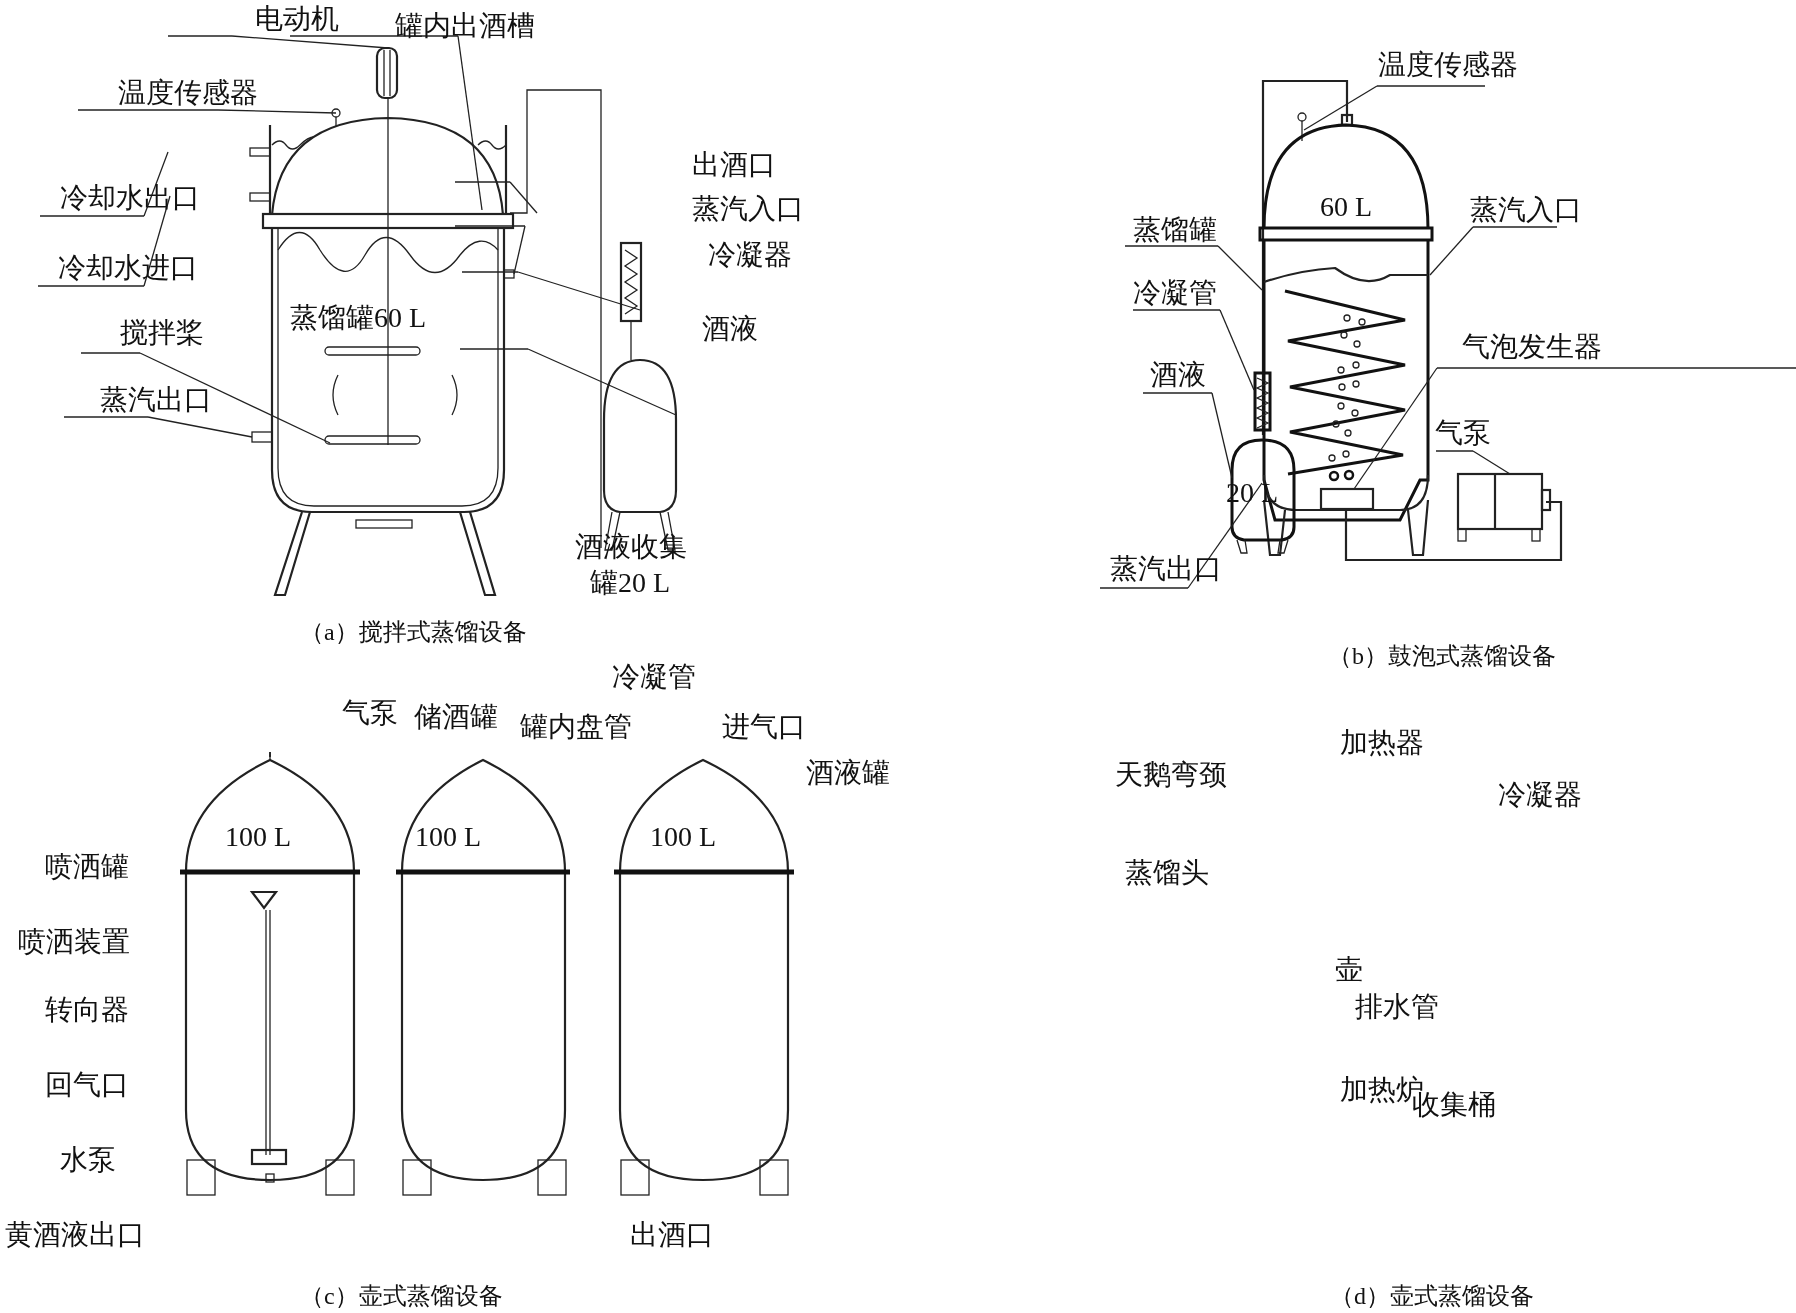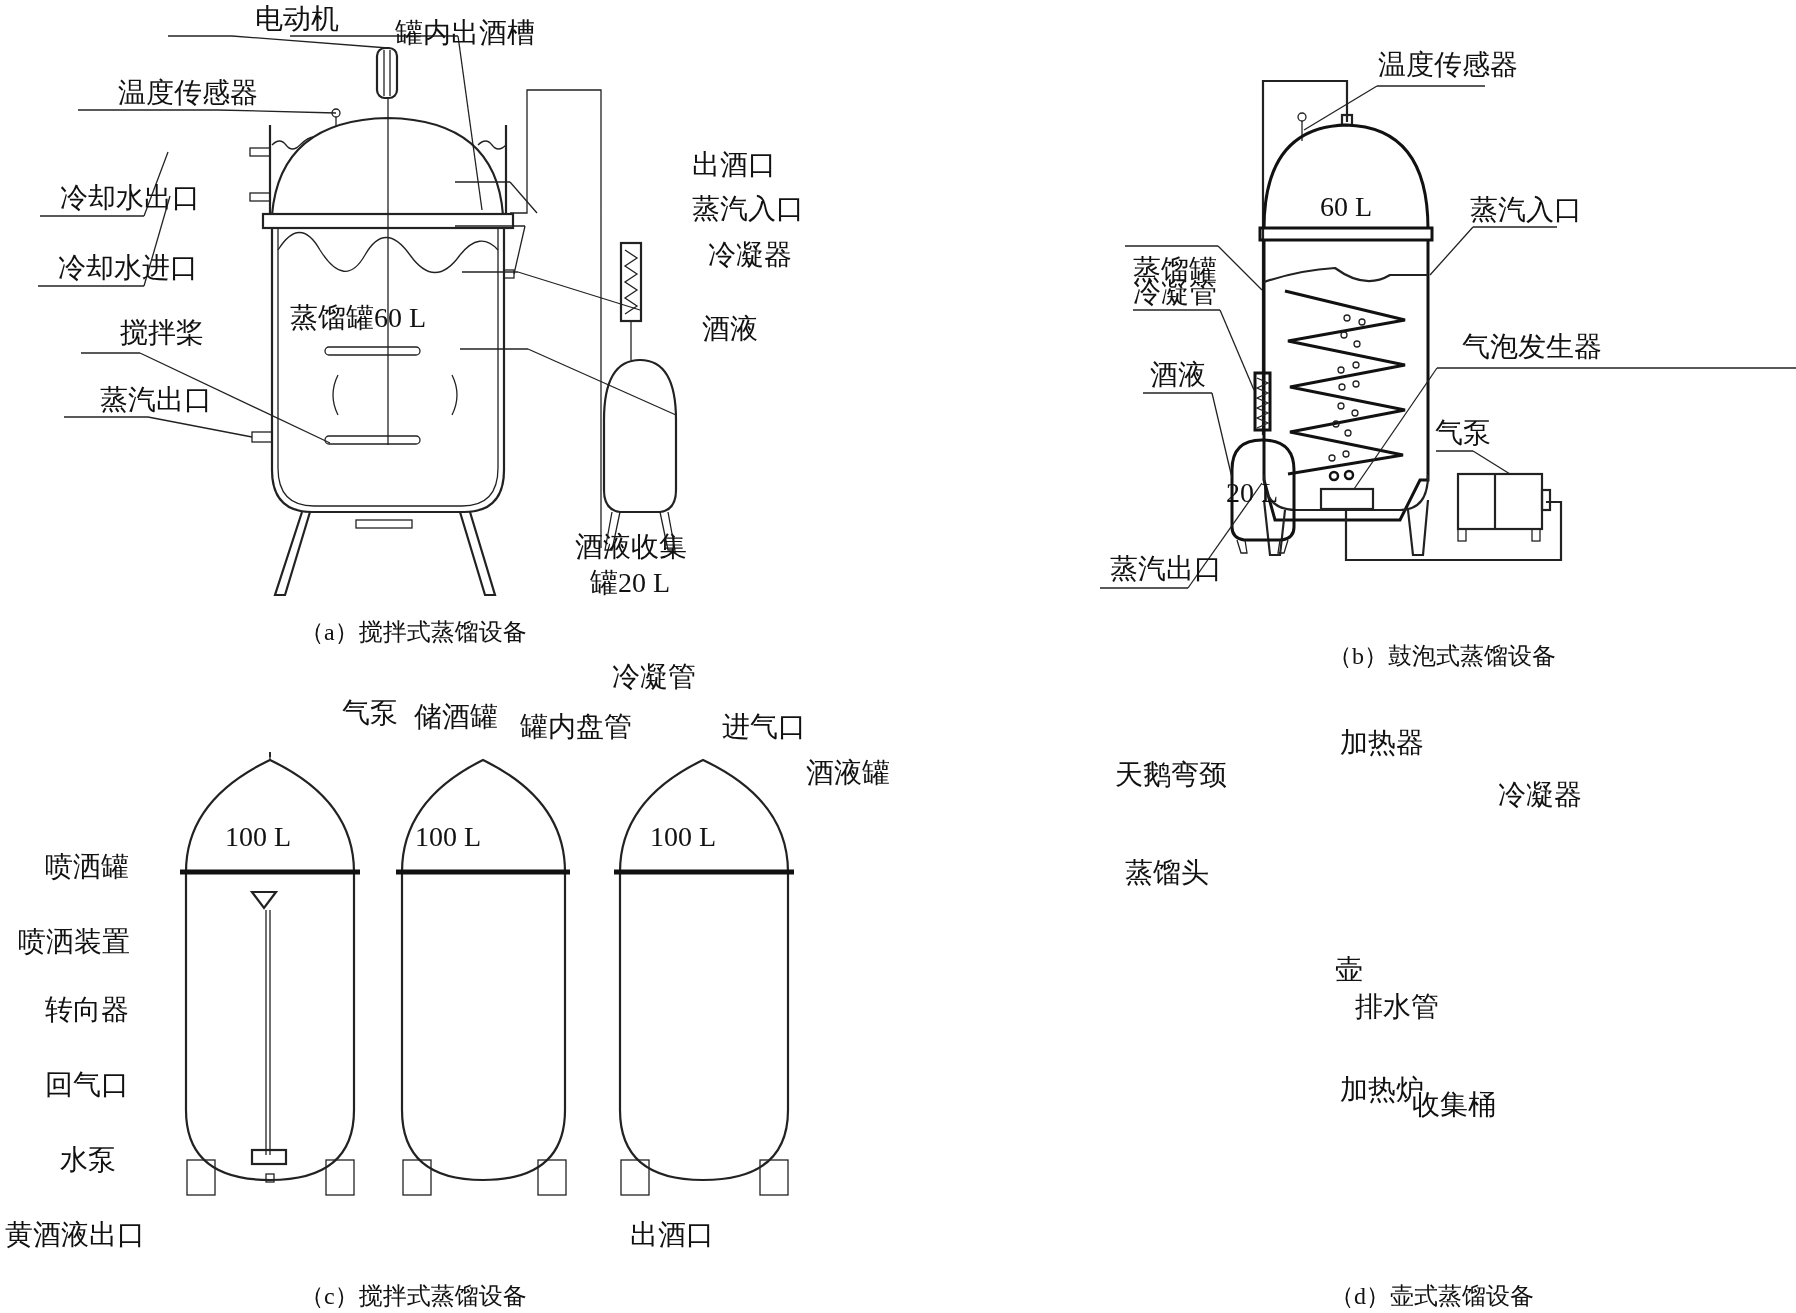--- a/index.html
+++ b/index.html
@@ -249,39 +249,39 @@
     <polyline class="t" points="270,757 270,757"></polyline>
     <polyline class="t" points="270,757 270,757"></polyline>
     <polyline class="t" points="270,757 270,757"></polyline>
     <polyline class="t" points="270,757 270,757"></polyline>
     <polyline class="t" points="270,757 270,757"></polyline>
     <polyline class="t" points="270,757 270,757"></polyline>
   </g>
 </svg>
 
 <div class="lbl" style="left:255px;top:4px;">电动机</div>
-<div class="lbl" style="left:395px;top:18px;">罐内出酒槽</div>
+<div class="lbl" style="left:395px;top:11px;">罐内出酒槽</div>
 <div class="lbl" style="left:118px;top:78px;">温度传感器</div>
 <div class="lbl" style="left:60px;top:183px;">冷却水出口</div>
 <div class="lbl" style="left:58px;top:253px;">冷却水进口</div>
 <div class="lbl" style="left:692px;top:150px;">出酒口</div>
 <div class="lbl" style="left:692px;top:194px;">蒸汽入口</div>
 <div class="lbl" style="left:708px;top:240px;">冷凝器</div>
 <div class="lbl" style="left:290px;top:303px;">蒸馏罐60 L</div>
 <div class="lbl" style="left:120px;top:318px;">搅拌桨</div>
 <div class="lbl" style="left:702px;top:314px;">酒液</div>
 <div class="lbl" style="left:100px;top:385px;">蒸汽出口</div>
 <div class="lbl" style="left:575px;top:532px;">酒液收集</div>
 <div class="lbl" style="left:590px;top:568px;">罐20 L</div>
 <div class="cap" style="left:300px;top:616px;">（a）搅拌式蒸馏设备</div>
 
 <div class="lbl" style="left:1378px;top:50px;">温度传感器</div>
 <div class="vol" style="left:1320px;top:192px;">60 L</div>
 <div class="lbl" style="left:1470px;top:195px;">蒸汽入口</div>
-<div class="lbl" style="left:1133px;top:215px;margin-top:40px;">蒸馏罐</div>
+<div class="lbl" style="left:1133px;top:215px;">蒸馏罐</div>
 <div class="lbl" style="left:1133px;top:278px;">冷凝管</div>
 <div class="lbl" style="left:1150px;top:360px;">酒液</div>
 <div class="lbl" style="left:1462px;top:332px;">气泡发生器</div>
 <div class="lbl" style="left:1435px;top:418px;">气泵</div>
 <div class="vol" style="left:1226px;top:478px;">20 L</div>
 <div class="lbl" style="left:1110px;top:554px;">蒸汽出口</div>
 <div class="cap" style="left:1328px;top:616px;margin-top:24px;">（b）鼓泡式蒸馏设备</div>
 
 <div class="lbl" style="left:612px;top:662px;">冷凝管</div>
 <div class="lbl" style="left:342px;top:698px;">气泵</div>
@@ -292,21 +292,21 @@
 <div class="vol" style="left:225px;top:822px;">100 L</div>
 <div class="vol" style="left:415px;top:822px;">100 L</div>
 <div class="vol" style="left:650px;top:822px;">100 L</div>
 <div class="lbl" style="left:45px;top:852px;">喷洒罐</div>
 <div class="lbl" style="left:18px;top:927px;">喷洒装置</div>
 <div class="lbl" style="left:45px;top:995px;">转向器</div>
 <div class="lbl" style="left:45px;top:1070px;">回气口</div>
 <div class="lbl" style="left:60px;top:1145px;">水泵</div>
 <div class="lbl" style="left:5px;top:1220px;">黄酒液出口</div>
 <div class="lbl" style="left:630px;top:1220px;">出酒口</div>
-<div class="cap" style="left:300px;top:1280px;">（c）搅拌式蒸馏设备</div>
+<div class="cap" style="left:300px;top:1280px;">（c）壶式蒸馏设备</div>
 
 <div class="lbl" style="left:1340px;top:728px;">加热器</div>
 <div class="lbl" style="left:1115px;top:760px;">天鹅弯颈</div>
 <div class="lbl" style="left:1498px;top:780px;">冷凝器</div>
 <div class="lbl" style="left:1125px;top:858px;">蒸馏头</div>
 <div class="lbl" style="left:1335px;top:955px;">壶</div>
 <div class="lbl" style="left:1355px;top:992px;">排水管</div>
 <div class="lbl" style="left:1340px;top:1075px;">加热炉</div>
 <div class="lbl" style="left:1412px;top:1090px;">收集桶</div>
 <div class="cap" style="left:1330px;top:1280px;">（d）壶式蒸馏设备</div>

